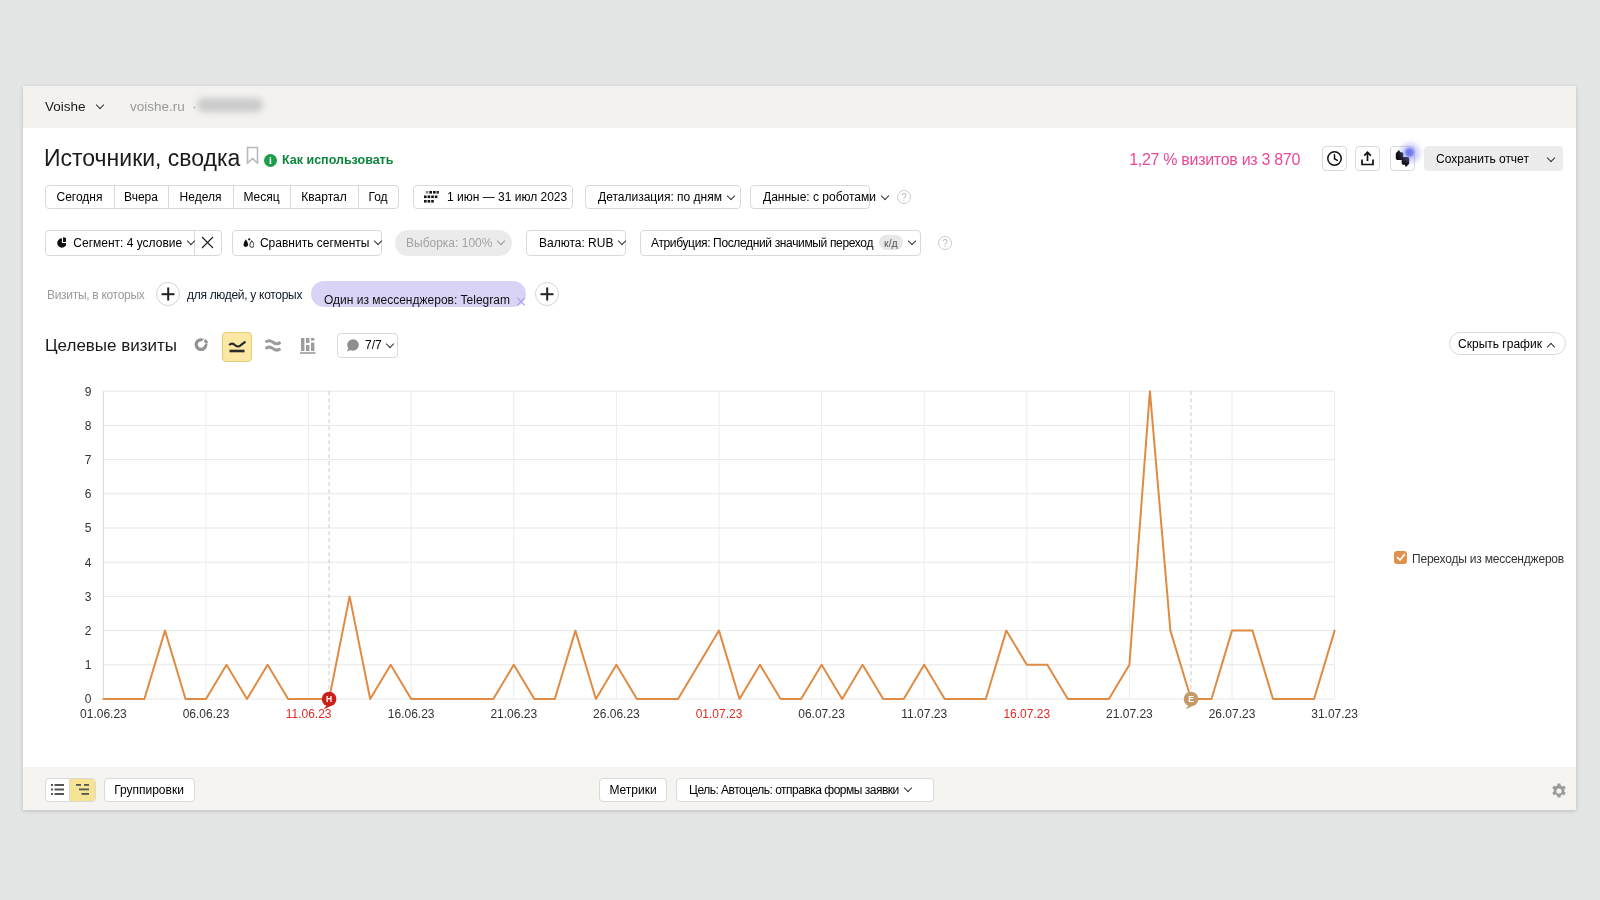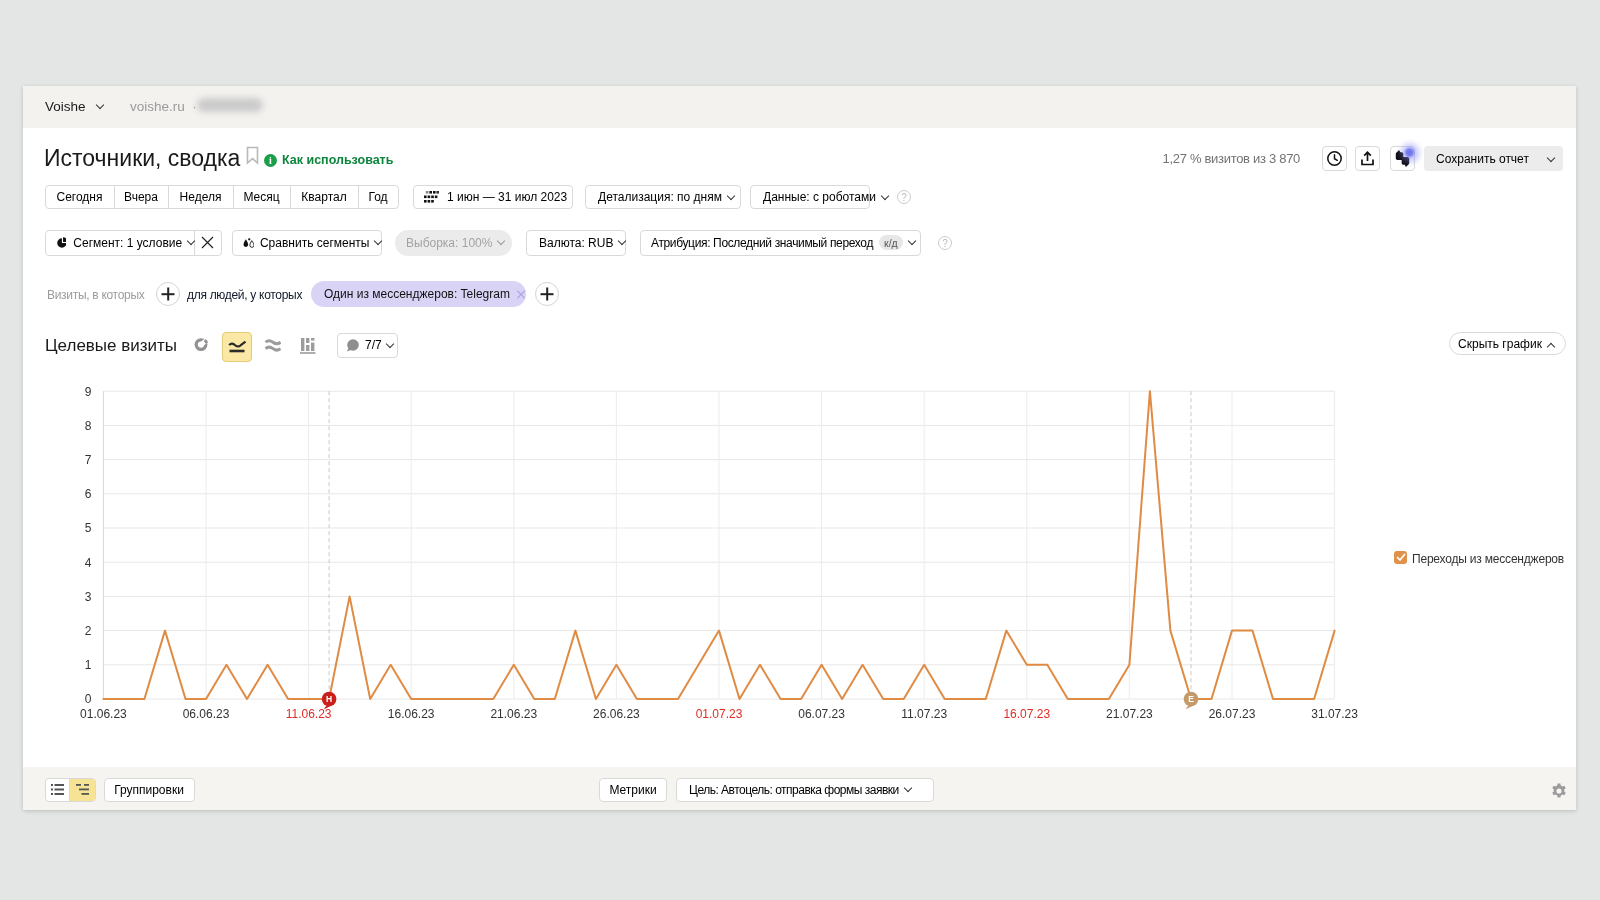--- a/index.html
+++ b/index.html
@@ -24,21 +24,21 @@
   <div class="abs" style="left:107px;top:13px;font-size:13.5px;color:#9a9a9a;">voishe.ru&nbsp;&nbsp;·</div>
   <div class="abs" style="left:174px;top:12px;width:66px;height:14px;background:#cbcbcb;border-radius:7px;filter:blur(3px);"></div>
 
   <div class="abs" style="left:21px;top:59px;font-size:23px;color:#1a1a1a;">Источники, сводка</div>
   <svg class="abs" style="left:223px;top:60px;" width="13" height="19" viewBox="0 0 13 19">
       <path d="M1.5 1.5 h10 v15.5 l-5-4.4 -5 4.4 z" fill="none" stroke="#b9b9b9" stroke-width="1.6"></path>
     </svg>
   <div class="abs" style="left:241px;top:68px;width:13px;height:13px;border-radius:50%;background:#1b9e49;color:#fff;font-size:10px;font-weight:bold;text-align:center;line-height:13px;font-family:'Liberation Serif',serif;">i</div>
   <div class="abs" style="left:259px;top:67px;font-size:12.5px;font-weight:bold;color:#0c853c;">Как использовать</div>
 
-  <div class="abs" style="right:276px;top:64.5px;font-size:13px;color:#737373;white-space:nowrap;letter-spacing:-0.3px;">1,27&nbsp;% визитов из 3&nbsp;870</div>
+  <div class="abs" style="right:276px;top:64.5px;font-size:16px;color:#ec4899;white-space:nowrap;letter-spacing:-0.3px;">1,27&nbsp;% визитов из 3&nbsp;870</div>
   <div class="btn" style="left:1298.5px;top:60px;width:25px;height:25px;justify-content:center;">
     <svg width="17" height="17" viewBox="0 0 17 17">
         <circle cx="8.5" cy="8.5" r="6.7" fill="none" stroke="#111" stroke-width="1.5"></circle>
         <path d="M8.5 4.8 v3.9 l2.8 1.6" fill="none" stroke="#111" stroke-width="1.5" stroke-linecap="round"></path>
       </svg>
   </div>
   <div class="btn" style="left:1332.2px;top:60px;width:25px;height:25px;justify-content:center;">
     <svg width="17" height="17" viewBox="0 0 17 17">
         <path d="M8.5 11 V2.5 M5.2 5.6 L8.5 2.2 L11.8 5.6" fill="none" stroke="#111" stroke-width="1.7"></path>
         <path d="M3 9.5 v5 h11 v-5" fill="none" stroke="#111" stroke-width="1.7"></path>
@@ -91,21 +91,21 @@
     <span style="margin-left:12px;">Данные: с роботами</span>
       <span class="chev" style="margin-left:5px;margin-top:-2px;"></span>
   </div>
   <div class="qm" style="left:874px;top:104px;">?</div>
   <div class="abs" style="left:21.5px;top:143.5px;height:26px;display:flex;border:1px solid #d9d9d9;border-radius:4px;box-sizing:border-box;background:#fff;">
     <span class="seg" style="width:149px;justify-content:flex-start;">
       <svg style="margin-left:11px;" width="14" height="14" viewBox="0 0 14 14">
           <path d="M7 7 L7 0.3 A6.7 6.7 0 0 1 13.7 7 Z" fill="#111" transform="translate(1.6,-1.6)"></path>
           <path d="M7 7 L7 0.3 A6.7 6.7 0 1 0 13.7 7 Z" fill="#111"></path>
         </svg>
-      <span style="margin-left:7px;">Сегмент: 1 условие</span>
+      <span style="margin-left:7px;">Сегмент: 4 условие</span>
         <span class="chev" style="margin-left:5px;margin-top:-2px;"></span>
     </span>
     <span class="seg" style="width:26px;border-right:none;">
       <svg width="13" height="13" viewBox="0 0 13 13">
           <path d="M1 1 L12 12 M12 1 L1 12" stroke="#222" stroke-width="1.2"></path>
         </svg>
     </span>
   </div>
   <div class="btn" style="left:208.5px;top:143.5px;width:150px;height:26px;">
     <svg style="margin-left:10px;" width="17" height="16" viewBox="0 0 17 16">
@@ -126,21 +126,21 @@
   </div>
   <div class="btn" style="left:617px;top:143.5px;width:281px;height:26px;">
     <span style="margin-left:10px;letter-spacing:-0.35px;">Атрибуция: Последний значимый переход</span>
     <span style="margin-left:6px;background:#e7e7e7;border-radius:8px;font-size:10.5px;color:#555;padding:1.5px 5px;">к/д</span>
     <span class="chev" style="margin-left:5px;margin-top:-2px;"></span>
   </div>
   <div class="qm" style="left:915px;top:150px;">?</div>
   <div class="abs" style="left:24px;top:201.5px;font-size:12px;color:#9b9b9b;white-space:nowrap;letter-spacing:-0.3px;">Визиты, в которых</div>
   <div class="plus" style="left:133px;top:196px;"></div>
   <div class="abs" style="left:164px;top:201.5px;font-size:12px;color:#0f172a;white-space:nowrap;letter-spacing:-0.3px;">для людей, у которых</div>
-  <div class="abs" style="left:288px;top:195px;width:215px;height:26px;background:#d9d4f6;border-radius:13px;display:flex;align-items:center;box-sizing:border-box;">
+  <div class="abs" style="left:288px;top:195px;width:215px;height:26px;background:#d9d4f6;border-radius:13px;display:flex;align-items:flex-end;box-sizing:border-box;">
     <span style="margin-left:13px;font-size:12px;color:#111;white-space:nowrap;">Один из мессенджеров: Telegram</span>
     <svg style="margin-left:6px;" width="11" height="11" viewBox="0 0 11 11">
         <path d="M1.5 1.5 L9.5 9.5 M9.5 1.5 L1.5 9.5" stroke="#b1a9e8" stroke-width="1.5"></path>
       </svg>
   </div>
   <div class="plus" style="left:512px;top:196px;"></div>
 
   <div class="abs" style="left:22px;top:250px;font-size:17px;color:#1a1a1a;">Целевые визиты</div>
   <svg class="abs" style="left:171px;top:251px;" width="15" height="15" viewBox="0 0 15 15">
       <circle cx="7" cy="7.6" r="4.8" fill="none" stroke="#929292" stroke-width="3.3"></circle>

